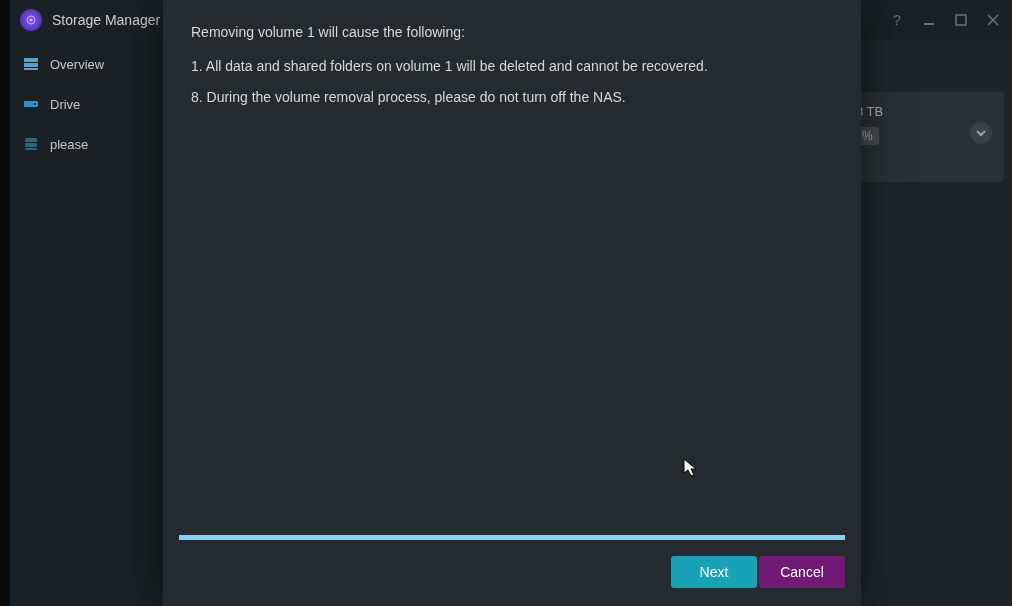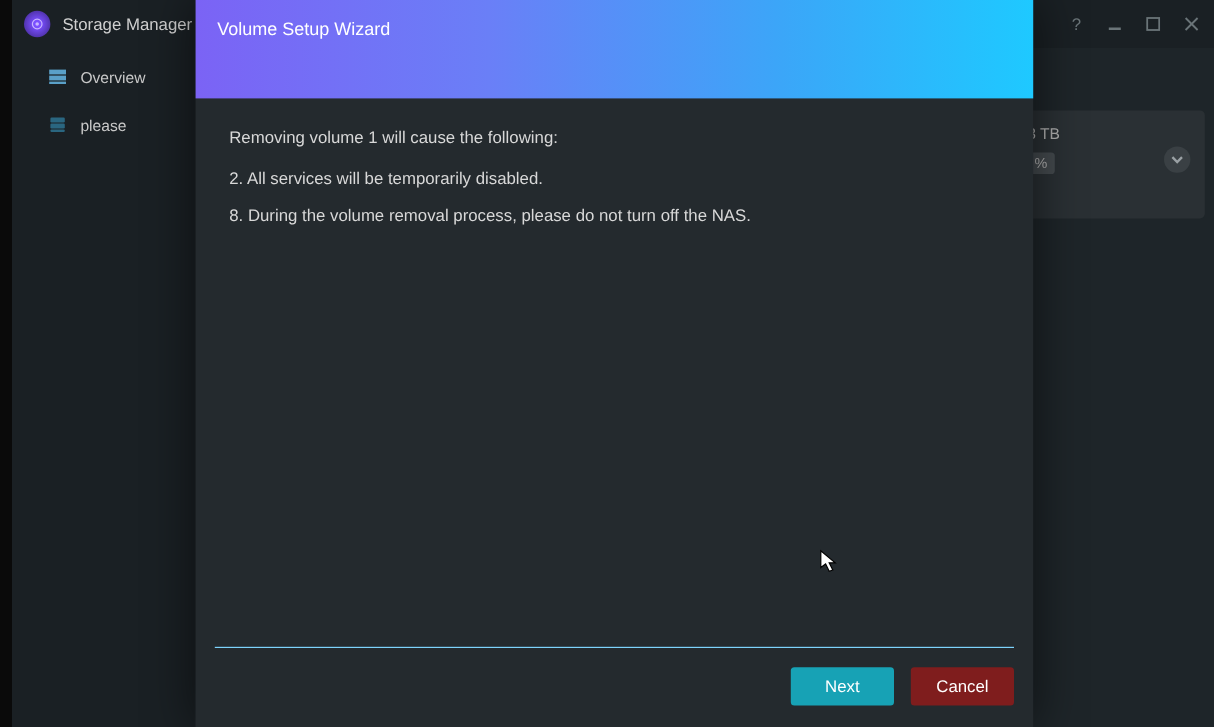--- a/index.html
+++ b/index.html
@@ -8,39 +8,39 @@
   .app-window { position: absolute; left: 10px; top: 0; width: 1002px; height: 606px; background: #1a1f22; display: flex; flex-direction: column; }
   .title-bar { height: 40px; background: #1a2024; display: flex; align-items: center; padding: 0 10px; }
   .app-icon { width: 22px; height: 22px; border-radius: 50%; background: radial-gradient(circle, #7a4fff 20%, #4a2fa0 80%); display: flex; align-items: center; justify-content: center; margin-right: 10px; }
   .app-icon svg { width: 12px; height: 12px; }
   .app-title { font-size: 14px; color: #d0d0d0; flex: 1; }
   .win-controls { display: flex; gap: 14px; align-items: center; color: #6a7478; }
   .win-ctrl { width: 18px; height: 18px; display: flex; align-items: center; justify-content: center; cursor: pointer; font-size: 14px; }
 
   .app-body { flex: 1; display: flex; overflow: hidden; }
   .sidebar { width: 152px; background: #1a2024; display: flex; flex-direction: column; padding-top: 4px; }
-  .sidebar-item { height: 40px; display: flex; align-items: center; padding: 0 12px; gap: 10px; cursor: pointer; font-size: 13px; color: #c8c8c8; margin-left: 17px; }
+  .sidebar-item { height: 40px; display: flex; align-items: center; padding: 0 12px; gap: 10px; cursor: pointer; font-size: 13px; color: #c8c8c8; }
   .sidebar-item.active { background: #0d8a9e; color: #fff; }
   .sb-icon { width: 18px; height: 18px; display: flex; align-items: center; justify-content: center; }
 
   .main { flex: 1; background: #1e2529; position: relative; padding: 20px; }
   .panel-bg { position: absolute; right: 8px; top: 52px; width: 160px; height: 90px; background: #2a3034; border-radius: 4px; padding: 12px; color: #b0b0b0; font-size: 13px; }
   .panel-bg .badge { margin-top: 8px; display: inline-block; padding: 2px 6px; background: #444a4e; border-radius: 3px; font-size: 12px; }
   .panel-bg .chev { position: absolute; right: 12px; top: 30px; width: 22px; height: 22px; border-radius: 50%; background: #3a4044; display: flex; align-items: center; justify-content: center; }
 
   .modal { position: absolute; left: 163px; top: 0; width: 698px; height: 606px; background: #242a2e; box-shadow: 0 0 40px rgba(0,0,0,0.6); display: flex; flex-direction: column; z-index: 100; }
   .modal-header { height: 82px; background: linear-gradient(90deg, #7b63f5 0%, #6a7ff7 35%, #3ba6f8 70%, #1ec9ff 100%); display: flex; align-items: flex-start; padding: 16px 18px; }
   .modal-title { color: #fff; font-size: 15px; font-weight: 500; }
   .modal-body { flex: 1; padding: 22px 16px 10px 28px; font-size: 14px; line-height: 1.55; color: #d8d8d8; }
   .modal-body p { margin-bottom: 10px; }
   .modal-body .warn-head { margin-bottom: 12px; font-weight: 500; }
-  .modal-footer { border-top: 1px solid #7dd3fc; margin: 0 16px; padding: 16px 0 18px 0; display: flex; justify-content: flex-end; gap: 14px; }
+  .modal-footer { border-top: 5px solid #7dd3fc; margin: 0 16px; padding: 16px 0 18px 0; display: flex; justify-content: flex-end; gap: 2px; }
   .btn { min-width: 86px; height: 32px; border: none; border-radius: 3px; font-size: 14px; cursor: pointer; color: #fff; }
   .btn-primary { background: #17a2b5; }
-  .btn-secondary { background: #7f1d1d; }
+  .btn-secondary { background: #701a75; }
 
   .cursor { position: absolute; left: 683px; top: 458px; z-index: 200; pointer-events: none; }
   .cursor svg path { fill: #fff; stroke: #000; stroke-width: 1; }
 </style>
 </head>
 <body>
 
 <div class="app-window">
   <div class="title-bar">
     <div class="app-icon">
@@ -79,20 +79,29 @@
               <rect x="1" y="2" width="14" height="4" fill="#5aa0c8"></rect>
               <rect x="1" y="7" width="14" height="4" fill="#5aa0c8"></rect>
               <rect x="1" y="12" width="14" height="2" fill="#5aa0c8"></rect>
             </svg>
           </span>
         <span>Overview</span>
       </div>
       <div class="sidebar-item">
         <span class="sb-icon">
             <svg width="16" height="16" viewBox="0 0 16 16">
+              <rect x="1" y="5" width="14" height="6" rx="1" fill="#2f8fd0"></rect>
+              <circle cx="12" cy="8" r="1" fill="#0a3050"></circle>
+            </svg>
+          </span>
+        <span>Drive</span>
+      </div>
+      <div class="sidebar-item">
+        <span class="sb-icon">
+            <svg width="16" height="16" viewBox="0 0 16 16">
               <rect x="2" y="2" width="12" height="4" rx="1" fill="#2a6680"></rect>
               <rect x="2" y="7" width="12" height="4" rx="1" fill="#2a6680"></rect>
               <rect x="2" y="12" width="12" height="2" rx="1" fill="#2a6680"></rect>
             </svg>
           </span>
         <span>please</span>
       </div>
     </div>
 
     <div class="main">
@@ -103,26 +112,23 @@
             <svg width="12" height="12" viewBox="0 0 12 12">
               <path d="M2 4 l4 4 l4 -4" fill="none" stroke="#9aa0a4" stroke-width="2"></path>
             </svg>
           </div>
       </div>
     </div>
   </div>
 </div>
 
 <div class="modal">
-  <div class="modal-header">
-    <div class="modal-title">Volume Setup Wizard</div>
-  </div>
   <div class="modal-body">
     <p class="warn-head">Removing volume 1 will cause the following:</p>
-    <p>2. All services will be temporarily disabled.</p>
+    <p>1. All data and shared folders on volume 1 will be deleted and cannot be recovered.</p>
     <p>8. During the volume removal process, please do not turn off the NAS.</p>
   </div>
   <div class="modal-footer">
     <button class="btn btn-primary">Next</button>
     <button class="btn btn-secondary">Cancel</button>
   </div>
 </div>
 
 <div class="cursor">
   <svg width="16" height="20" viewBox="0 0 16 20">

